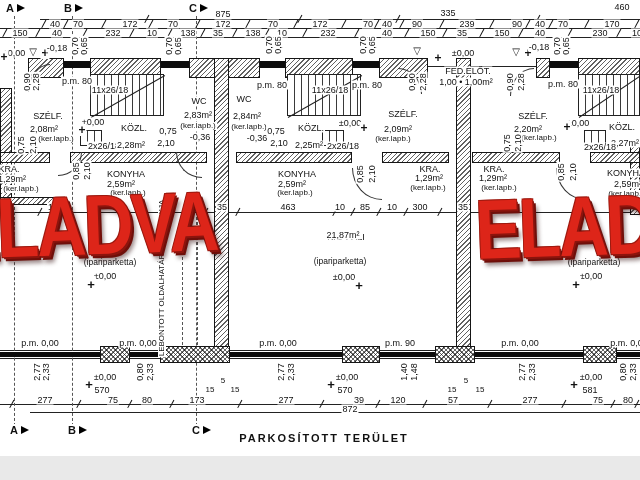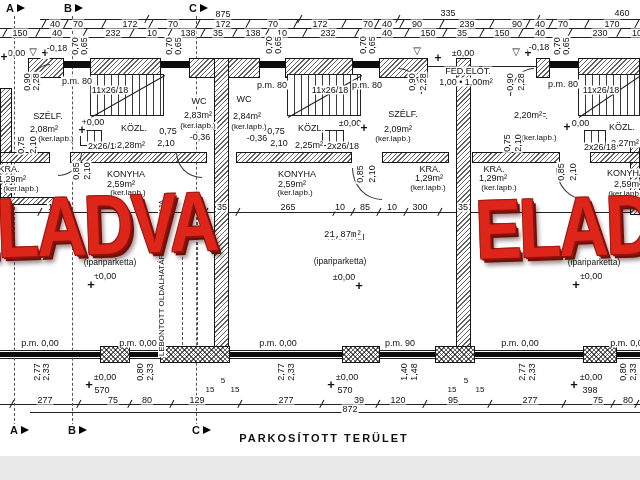--- a/index.html
+++ b/index.html
@@ -162,21 +162,21 @@
       <div class="stairs" style="left: 578px; top: 74px; width: 62px; height: 42px;">
         <div class="diag" style="left: 0px; top: 42px; width: 74.8866px; transform: rotate(-34.1145deg);"></div>
       </div>
       <div class="stairs" style="left: 80px; top: 130px; width: 22px; height: 16px;"></div>
       <div class="stairs" style="left: 322px; top: 130px; width: 22px; height: 16px;"></div>
       <div class="stairs" style="left: 584px; top: 130px; width: 22px; height: 16px;"></div>
     </div>
   <div>
       <div class="t" style="left: 223px; top: 14px;">875</div>
       <div class="t" style="left: 448px; top: 13px;">335</div>
-      <div class="t" style="left: 622px; top: 13px; text-align: center;">460</div>
+      <div class="t" style="left: 622px; top: 7px; text-align: center;">460</div>
       <div class="t" style="left: 55px; top: 24px;">40</div>
       <div class="t" style="left: 78px; top: 24px;">70</div>
       <div class="t" style="left: 130px; top: 24px;">172</div>
       <div class="t" style="left: 173px; top: 24px;">70</div>
       <div class="t" style="left: 223px; top: 24px;">172</div>
       <div class="t" style="left: 273px; top: 24px;">70</div>
       <div class="t" style="left: 320px; top: 24px;">172</div>
       <div class="t" style="left: 368px; top: 24px;">70</div>
       <div class="t" style="left: 387px; top: 24px;">40</div>
       <div class="t" style="left: 417px; top: 24px;">90</div>
@@ -276,38 +276,38 @@
       <div class="t rot" style="left: 423px; top: 82px;">2,28</div>
       <div class="t" style="left: 297px; top: 174px;">KONYHA</div>
       <div class="t" style="left: 292px; top: 184px;">2,59m²</div>
       <div class="t" style="left: 295px; top: 193px; font-size: 8px;">(ker.lapb.)</div>
       <div class="t rot" style="left: 360px; top: 174px;">0,85</div>
       <div class="t rot" style="left: 372px; top: 174px;">2,10</div>
       <div class="t" style="left: 430px; top: 169px;">KRA.</div>
       <div class="t" style="left: 429px; top: 178px;">1,29m²</div>
       <div class="t" style="left: 428px; top: 188px; font-size: 8px;">(ker.lapb.)</div>
       <div class="t" style="left: 222px; top: 207px;">35</div>
-      <div class="t" style="left: 288px; top: 207px;">265</div>
+      <div class="t" style="left: 288px; top: 207px;">463</div>
       <div class="t" style="left: 340px; top: 207px;">10</div>
       <div class="t" style="left: 365px; top: 207px;">85</div>
       <div class="t" style="left: 392px; top: 207px;">10</div>
       <div class="t" style="left: 420px; top: 207px;">300</div>
       <div class="t" style="left: 463px; top: 207px;">35</div>
       <div class="t" style="left: 346px; top: 237px;">NAPPALI</div>
-      <div class="t" style="left: 343px; top: 235px; font-family: Liberation Mono, monospace;">21,87m²</div>
+      <div class="t" style="left: 343px; top: 235px;">21,87m²</div>
       <div class="t" style="left: 340px; top: 261px; font-size: 8.5px;">(ipariparketta)</div>
       <div class="t" style="left: 344px; top: 277px;">±0,00</div>
       <div class="t b" style="left: 359px; top: 285px; font-size: 13px;">+</div>
       <div class="t" style="left: 468px; top: 71px;">FED.ELŐT.</div>
       <div class="t" style="left: 466px; top: 82px;">1,00 • 1,00m²</div>
       <div class="t" style="left: 494px; top: 169px;">KRA.</div>
       <div class="t" style="left: 493px; top: 178px;">1,29m²</div>
       <div class="t" style="left: 499px; top: 188px; font-size: 8px;">(ker.lapb.)</div>
       <div class="t" style="left: 533px; top: 116px;">SZÉLF.</div>
-      <div class="t" style="left: 528px; top: 115px;">2,20m²</div>
+      <div class="t" style="left: 528px; top: 129px;">2,20m²</div>
       <div class="t" style="left: 539px; top: 138px; font-size: 8px;">(ker.lapb.)</div>
       <div class="t rot" style="left: 510px; top: 82px;">0,90</div>
       <div class="t rot" style="left: 521px; top: 82px;">2,28</div>
       <div class="t rot" style="left: 507px; top: 143px;">0,75</div>
       <div class="t rot" style="left: 518px; top: 143px;">2,10</div>
       <div class="t" style="left: 563px; top: 84px;">p.m. 80</div>
       <div class="t" style="left: 601px; top: 90px;">11x26/18</div>
       <div class="t" style="left: 578px; top: 123px;">±0,00</div>
       <div class="t b" style="left: 567px; top: 127px; font-size: 12px;">+</div>
       <div class="t" style="left: 622px; top: 127px;">KÖZL.</div>
@@ -340,35 +340,35 @@
       <div class="t rot" style="left: 623px; top: 372px;">0,80</div>
       <div class="t rot" style="left: 633px; top: 372px;">2,33</div>
       <div class="t" style="left: 105px; top: 377px;">±0,00</div>
       <div class="t b" style="left: 89px; top: 384px; font-size: 13px;">+</div>
       <div class="t" style="left: 102px; top: 390px;">570</div>
       <div class="t" style="left: 347px; top: 377px;">±0,00</div>
       <div class="t b" style="left: 331px; top: 384px; font-size: 13px;">+</div>
       <div class="t" style="left: 345px; top: 390px;">570</div>
       <div class="t" style="left: 591px; top: 377px;">±0,00</div>
       <div class="t b" style="left: 574px; top: 384px; font-size: 13px;">+</div>
-      <div class="t" style="left: 590px; top: 390px;">398</div>
+      <div class="t" style="left: 590px; top: 390px;">581</div>
       <div class="t" style="left: 223px; top: 381px; font-size: 8px;">5</div>
       <div class="t" style="left: 210px; top: 390px; font-size: 8px;">15</div>
       <div class="t" style="left: 235px; top: 390px; font-size: 8px;">15</div>
       <div class="t" style="left: 466px; top: 381px; font-size: 8px;">5</div>
       <div class="t" style="left: 452px; top: 390px; font-size: 8px;">15</div>
       <div class="t" style="left: 480px; top: 390px; font-size: 8px;">15</div>
       <div class="t" style="left: 45px; top: 400px;">277</div>
       <div class="t" style="left: 113px; top: 400px;">75</div>
       <div class="t" style="left: 147px; top: 400px;">80</div>
-      <div class="t" style="left: 197px; top: 400px;">129</div>
+      <div class="t" style="left: 197px; top: 400px;">173</div>
       <div class="t" style="left: 286px; top: 400px;">277</div>
       <div class="t" style="left: 359px; top: 400px;">39</div>
       <div class="t" style="left: 398px; top: 400px;">120</div>
-      <div class="t" style="left: 453px; top: 400px;">95</div>
+      <div class="t" style="left: 453px; top: 400px;">57</div>
       <div class="t" style="left: 530px; top: 400px;">277</div>
       <div class="t" style="left: 598px; top: 400px;">75</div>
       <div class="t" style="left: 628px; top: 400px;">80</div>
       <div class="t" style="left: 350px; top: 409px;">872</div>
       <div class="t b" style="left: 324px; top: 438px; font-size: 11px; letter-spacing: 2px;">PARKOSÍTOTT TERÜLET</div>
       <div class="marker-label" style="left: 10px; top: 8px;">A</div>
       <div class="marker-tri" style="left: 17px; top: 8px;"></div>
       <div class="marker-label" style="left: 68px; top: 8px;">B</div>
       <div class="marker-tri" style="left: 75px; top: 8px;"></div>
       <div class="marker-label" style="left: 193px; top: 8px;">C</div>

